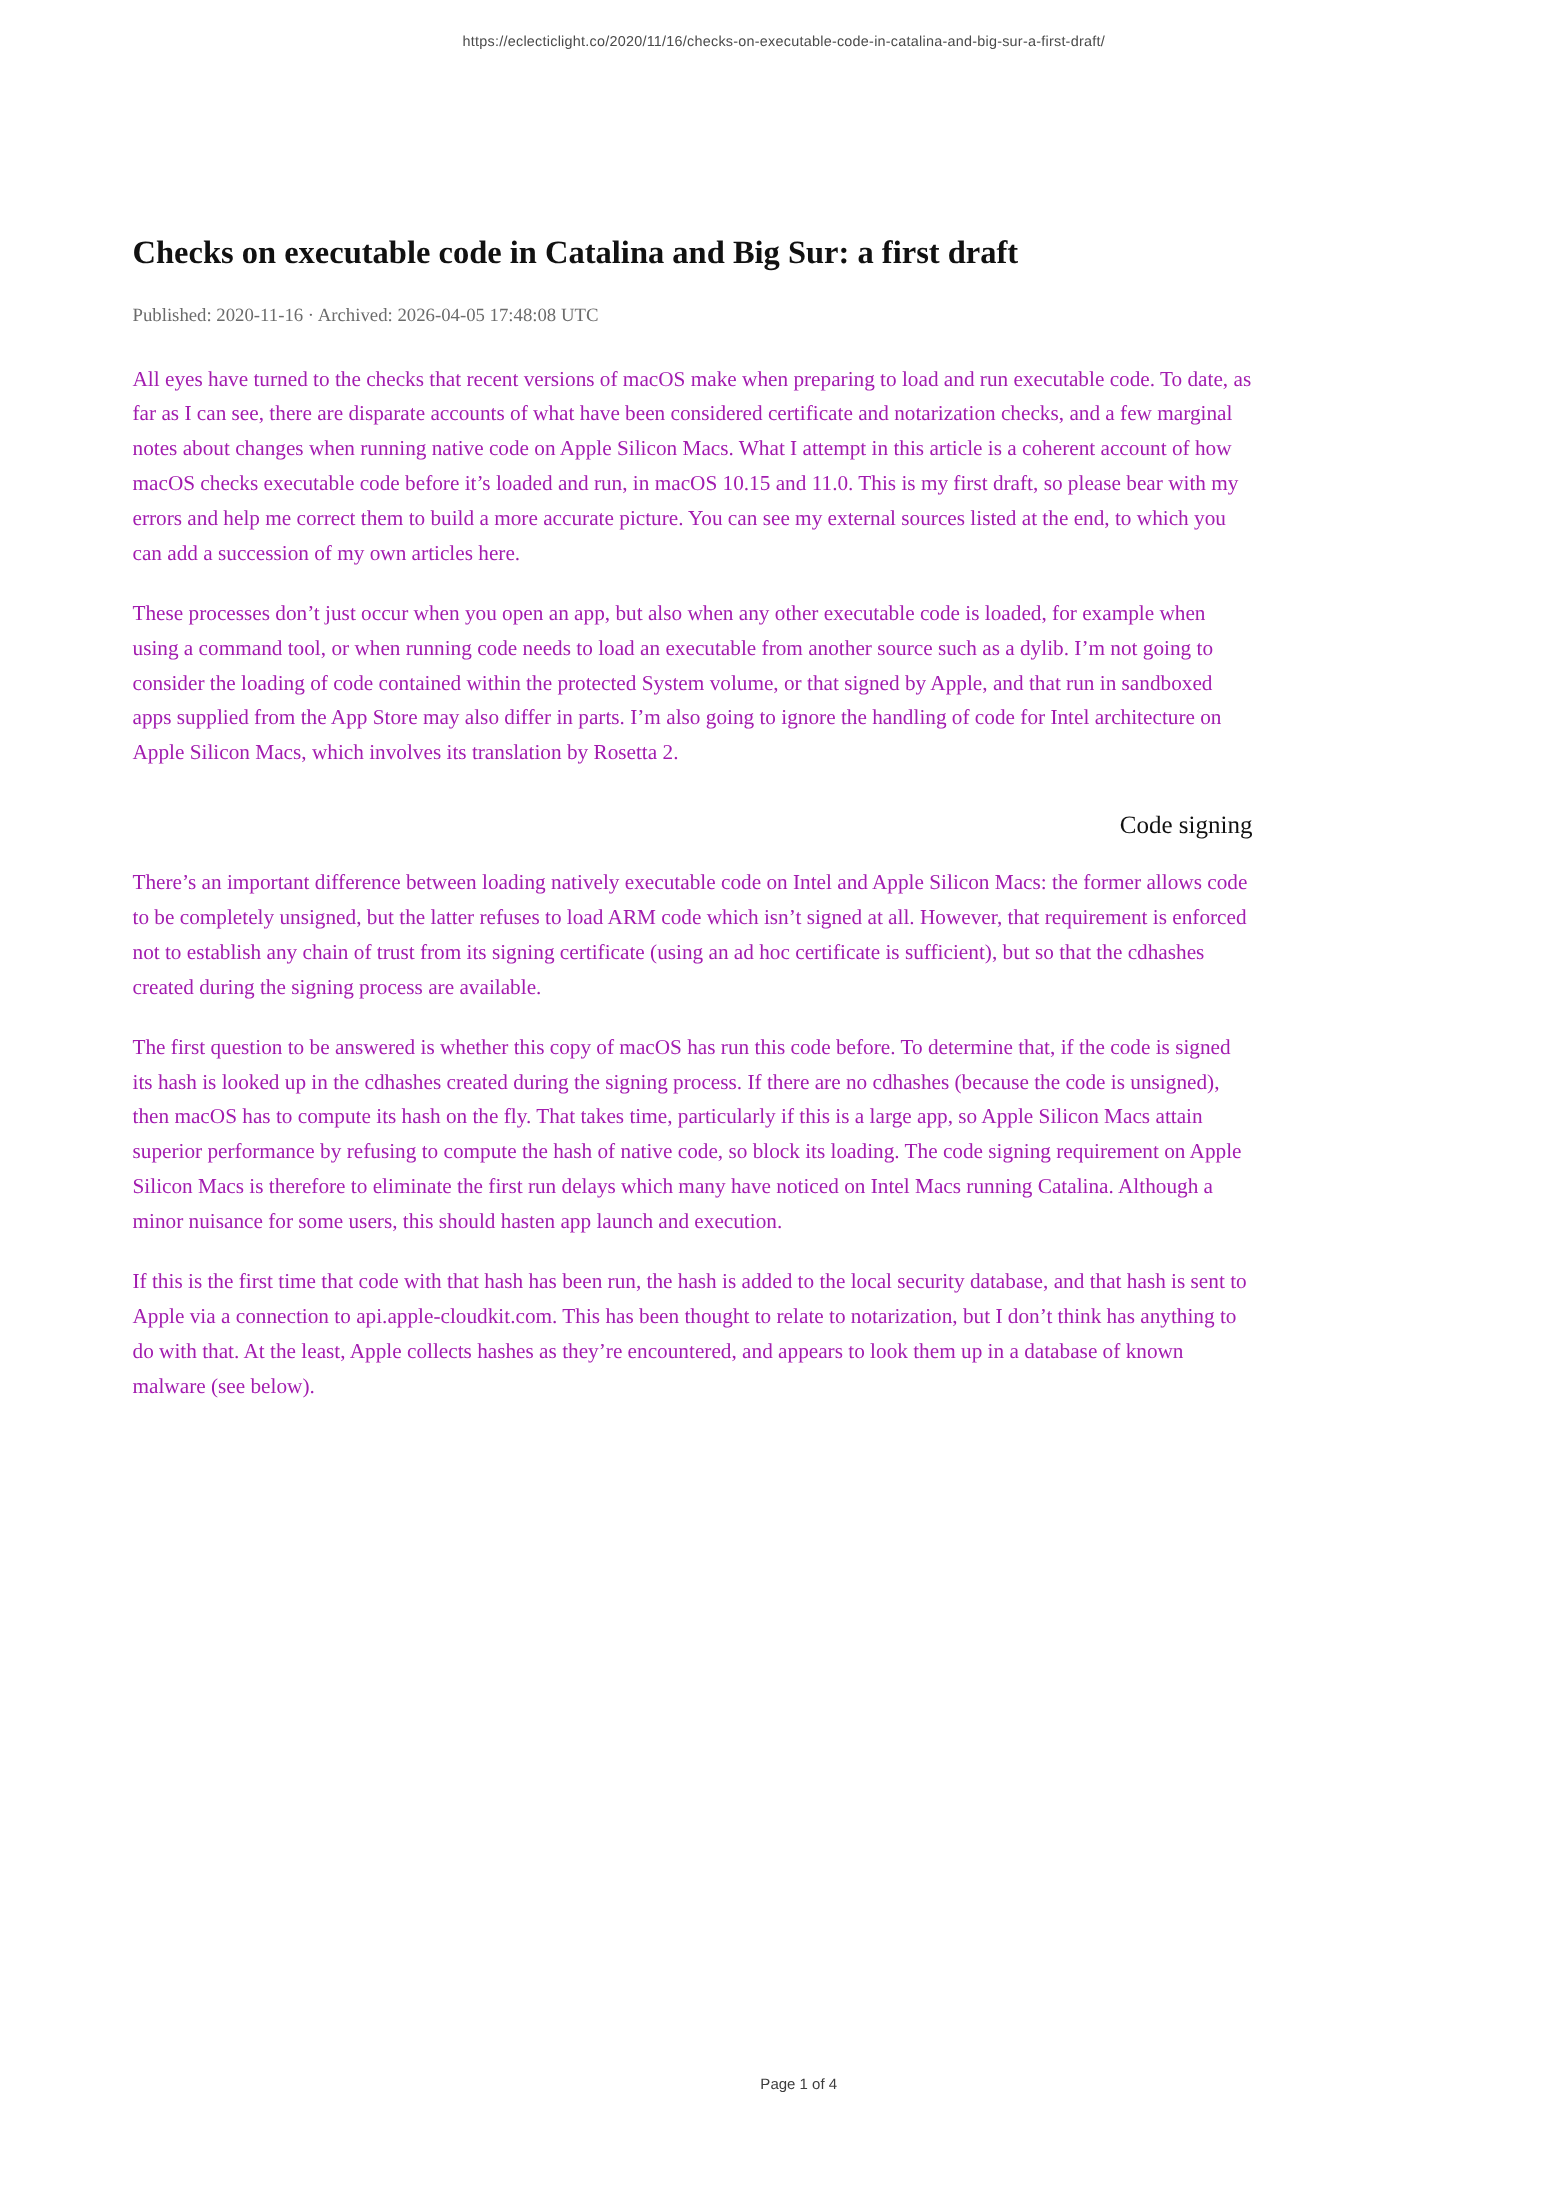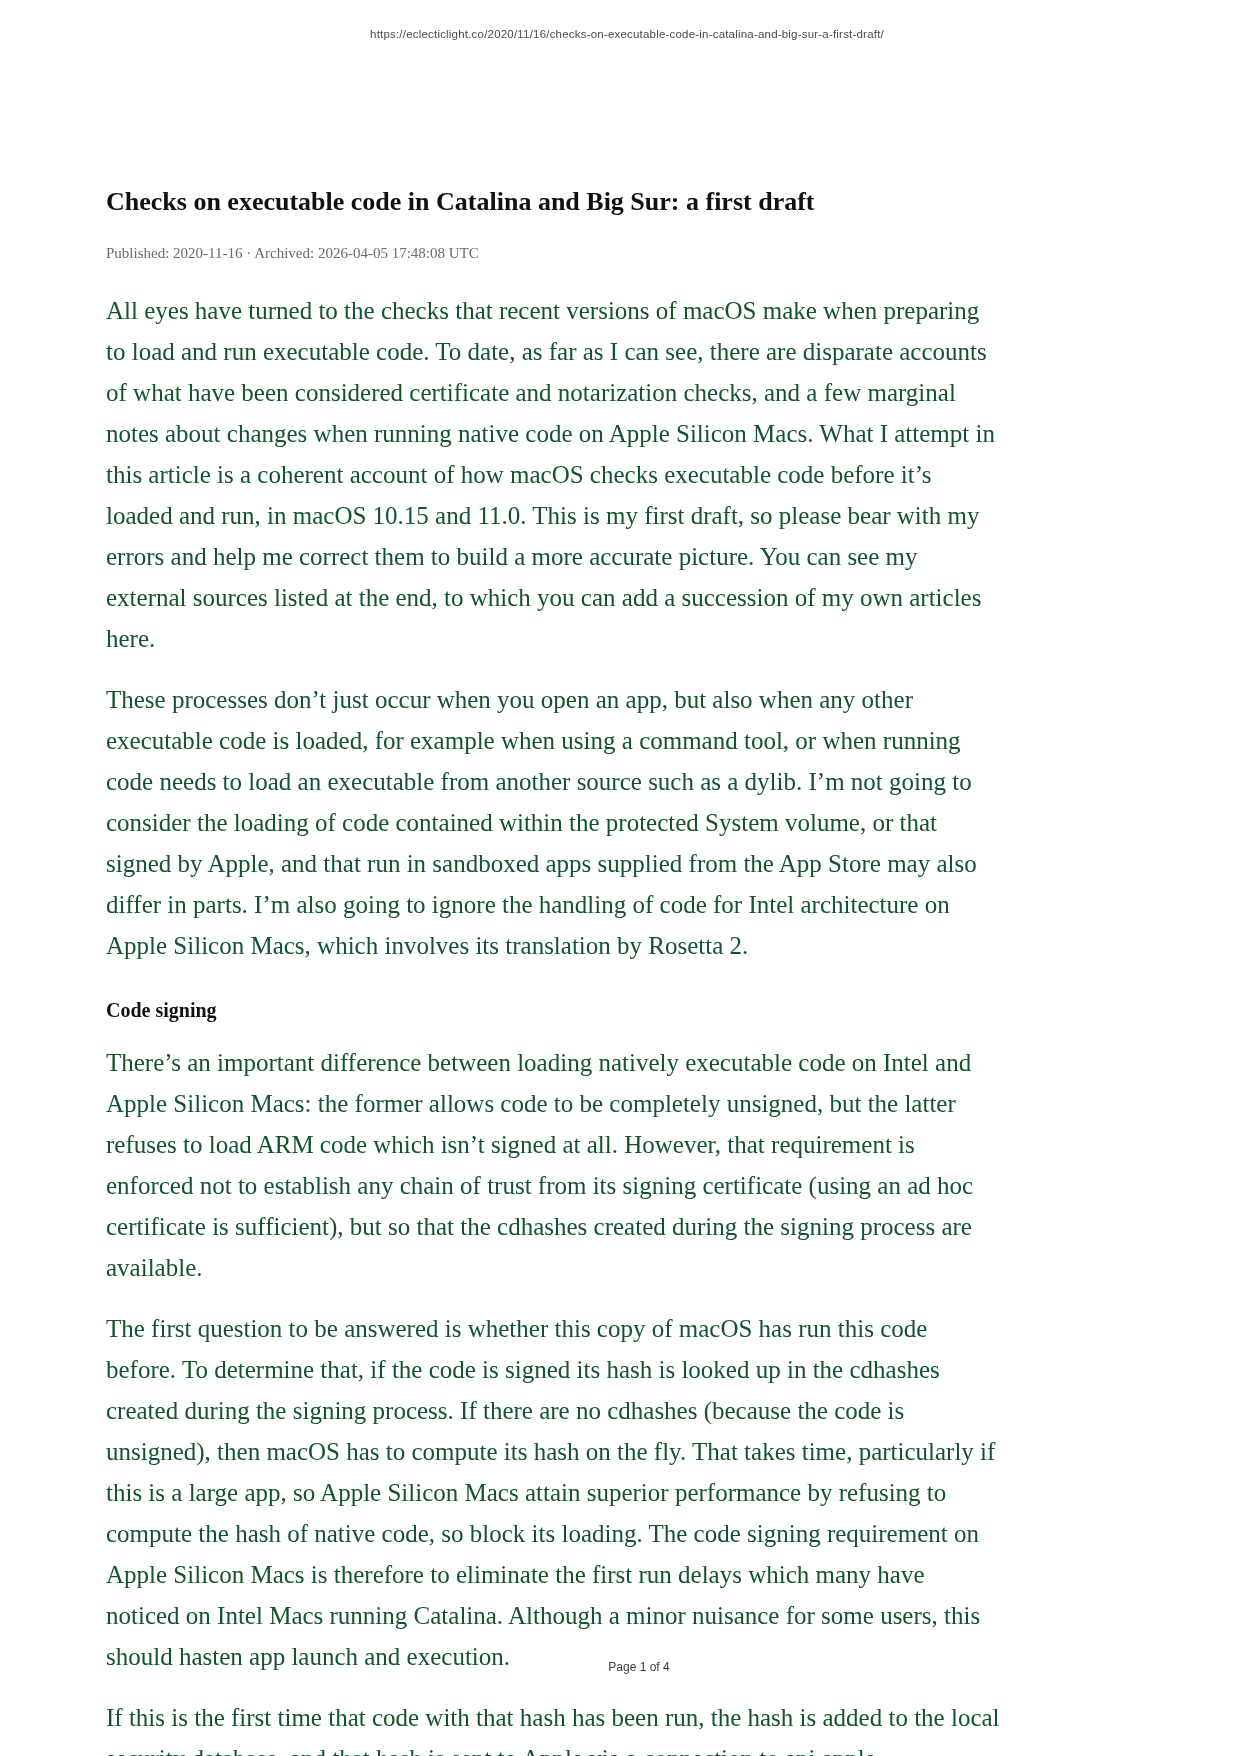--- a/index.html
+++ b/index.html
@@ -40,31 +40,32 @@
     font-weight: bold;
     margin: 0 0 26px 0;
     color: #111111;
   }
   .article-meta {
     font-size: 15px;
     color: #6b6b6b;
     margin: 0 0 28px 0;
   }
   .content p {
-    font-size: 25px;
+    font-size: 17px;
     line-height: 1.64;
     margin: 0 0 20px 0;
-    color: #14532d;
+    color: #a21caf;
   }
   .content h2 {
     font-size: 20px;
-    font-weight: bold;
+    font-weight: normal;
     line-height: 1.4;
     margin: 30px 0 18px 0;
     color: #111111;
+    text-align: right;
   }
   .print-footer {
     position: absolute;
     bottom: 82px;
     left: 12px;
     width: 100%;
     text-align: center;
     font-family: "Liberation Sans", "DejaVu Sans", sans-serif;
     font-size: 12px;
     color: #3d3d3d;

